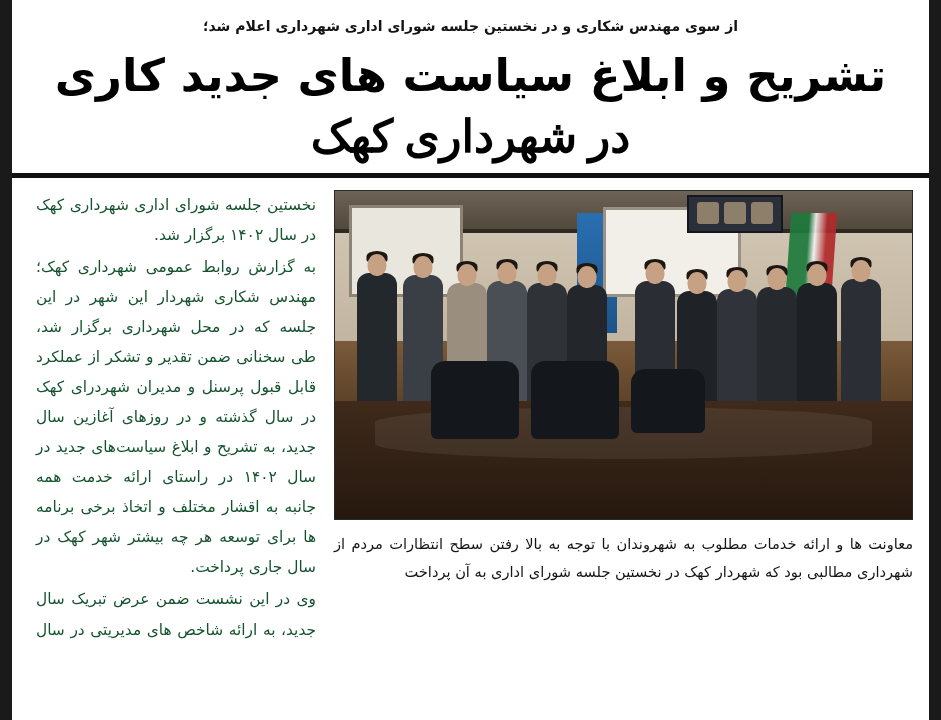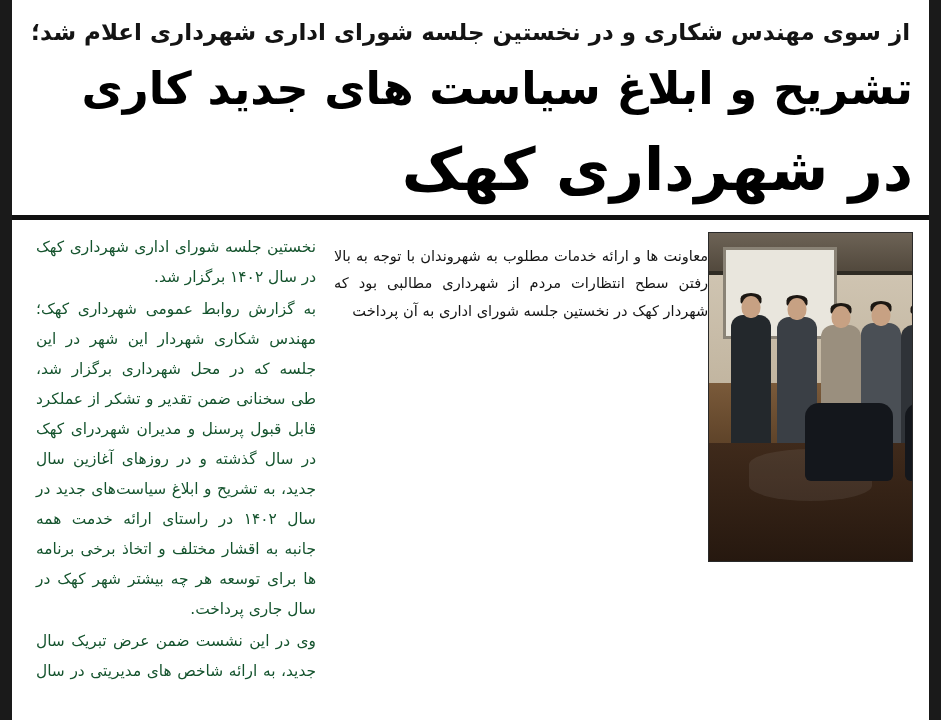--- a/index.html
+++ b/index.html
@@ -23,46 +23,47 @@
 
   
   .headline-block {
     padding: 10px 22px 6px 22px;
     border-bottom: 5px solid #111111;
     box-sizing: border-box;
   }
   .kicker {
     direction: rtl;
     text-align: center;
-    font-size: 23px;
+    font-size: 14px;
     font-weight: bold;
     line-height: 1.45;
     color: #141414;
     letter-spacing: -0.2px;
     margin: 6px 0 10px 0;
   }
   .headline {
     direction: rtl;
-    text-align: right;
+    text-align: center;
     color: #000000;
     font-weight: bold;
     line-height: 1.32;
   }
   .headline .l1 {
     display: block;
     font-size: 45px;
     letter-spacing: -1px;
     white-space: nowrap;
   }
   .headline .l2 {
     display: block;
-    font-size: 59px;
+    font-size: 45px;
     letter-spacing: -1px;
-    margin-top: 12px;
+    margin-top: 2px;
     white-space: nowrap;
+    font-family: Liberation Serif, serif;
   }
 
   
   .content {
     display: flex;
     flex-direction: row-reverse;
     padding: 12px 22px 0 22px;
     box-sizing: border-box;
     height: 465px;
   }
@@ -78,21 +79,21 @@
     padding-left: 8px;
     box-sizing: border-box;
     overflow: hidden;
   }
   .text-column p {
     margin: 0 0 2px 0;
   }
   .media-column {
     flex: 1 1 auto;
     display: flex;
-    flex-direction: row;
+    flex-direction: column;
     padding-left: 16px;
     box-sizing: border-box;
   }
 
   
   .photo {
     position: relative;
     width: 100%;
     height: 330px;
     background: #4b4034;

